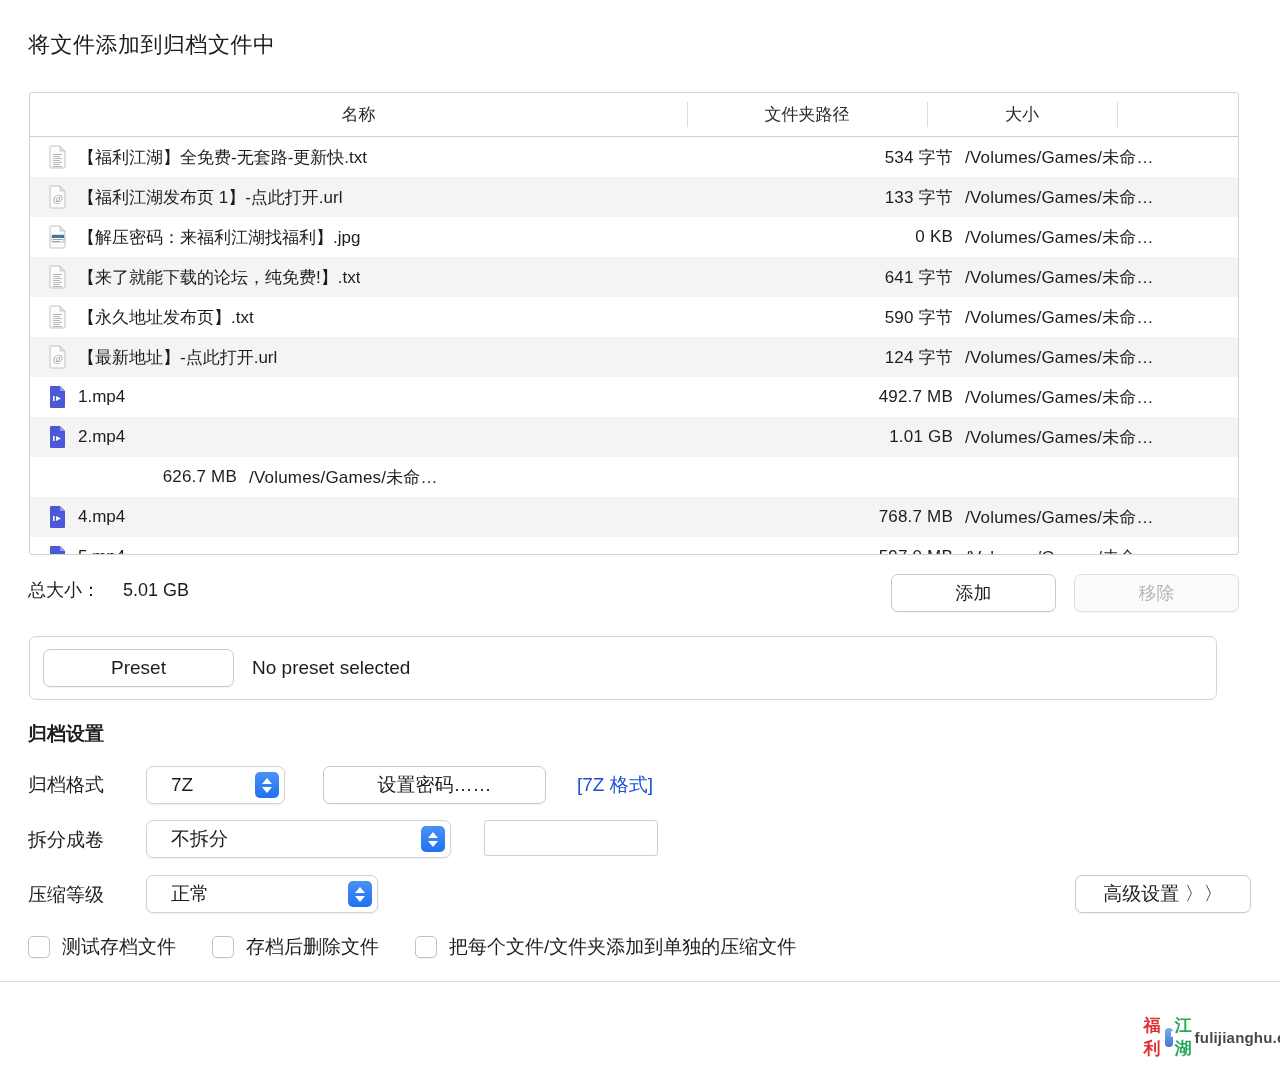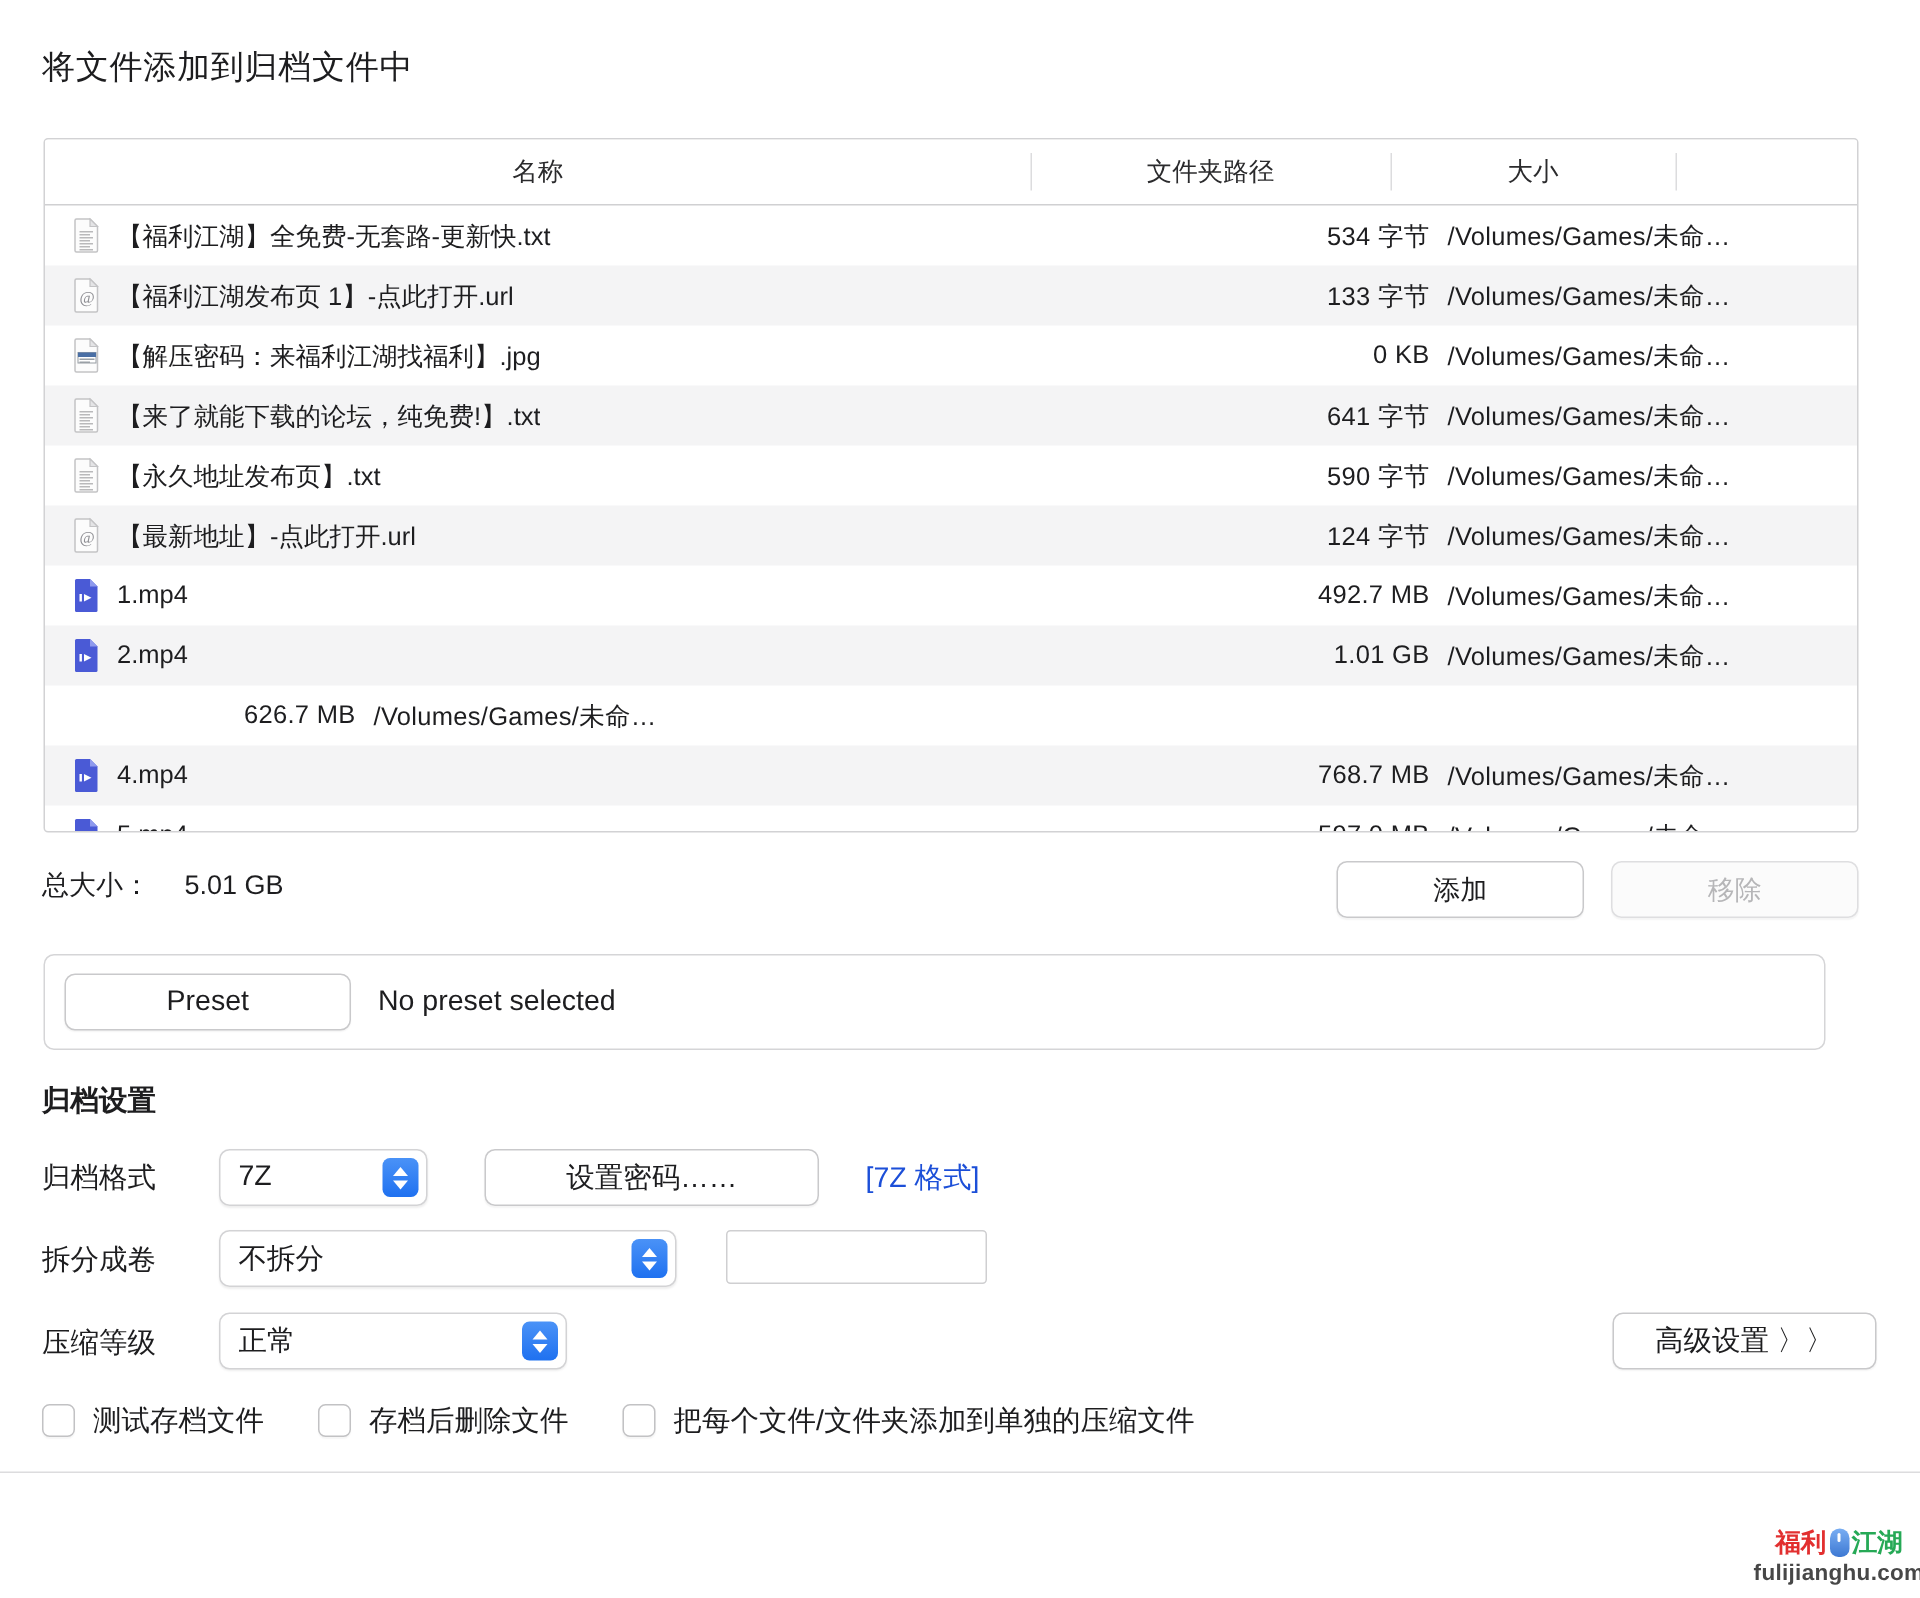--- a/index.html
+++ b/index.html
@@ -115,21 +115,21 @@
   .frow-label { position: absolute; font-size: 19px; color: #1d1d1f; }
   .lbl-format { left: 28px; top: 772px; }
   .lbl-split  { left: 28px; top: 827px; }
   .lbl-level  { left: 28px; top: 882px; }
 
   
   .popup {
     position: absolute; background: #fff;
     border: 1px solid #d3d3d5; border-radius: 7px;
     box-shadow: 0 1px 1.5px rgba(0,0,0,.07);
-    display: flex; align-items: center;
+    display: flex; align-items: center; padding-left: 12px;
   }
   .popup .ptext {
     font-size: 19px; color: #1d1d1f; padding-left: 12px;
     white-space: nowrap; overflow: hidden;
   }
   .stepper {
     position: absolute; right: 5px; top: 50%; transform: translateY(-50%);
     width: 24px; height: 26px; border-radius: 5px;
     background: linear-gradient(#4a92f7, #1f71f0);
     display: flex; flex-direction: column;
@@ -176,21 +176,21 @@
   .footer-sep {
     position: absolute; left: 0; top: 981px; width: 1280px; height: 1px;
     background: #dcdcde;
   }
   .footer { position: absolute; left: 0; top: 982px; width: 1280px; height: 83px; background: #fff; }
 
   
   .watermark {
     position: absolute; left: 1174px; top: 1014px;
     width: 104px; height: 46px;
-    display: flex; flex-direction: column; align-items: center; justify-content: center;
+    display: flex; flex-direction: row; align-items: center; justify-content: center;
     opacity: .93;
   }
   .wm-top { display: flex; align-items: center; gap: 1px; }
   .wm-red { font-size: 17px; font-weight: 700; color: #e02020; text-shadow: 0 0 1px #fff; }
   .wm-grn { font-size: 17px; font-weight: 700; color: #16a34a; text-shadow: 0 0 1px #fff; }
   .wm-mouse {
     width: 13px; height: 19px; border-radius: 7px 7px 6px 6px;
     background: linear-gradient(#6fa8f2,#2f6fd0); margin: 0 1px; position: relative;
   }
   .wm-mouse::after {

